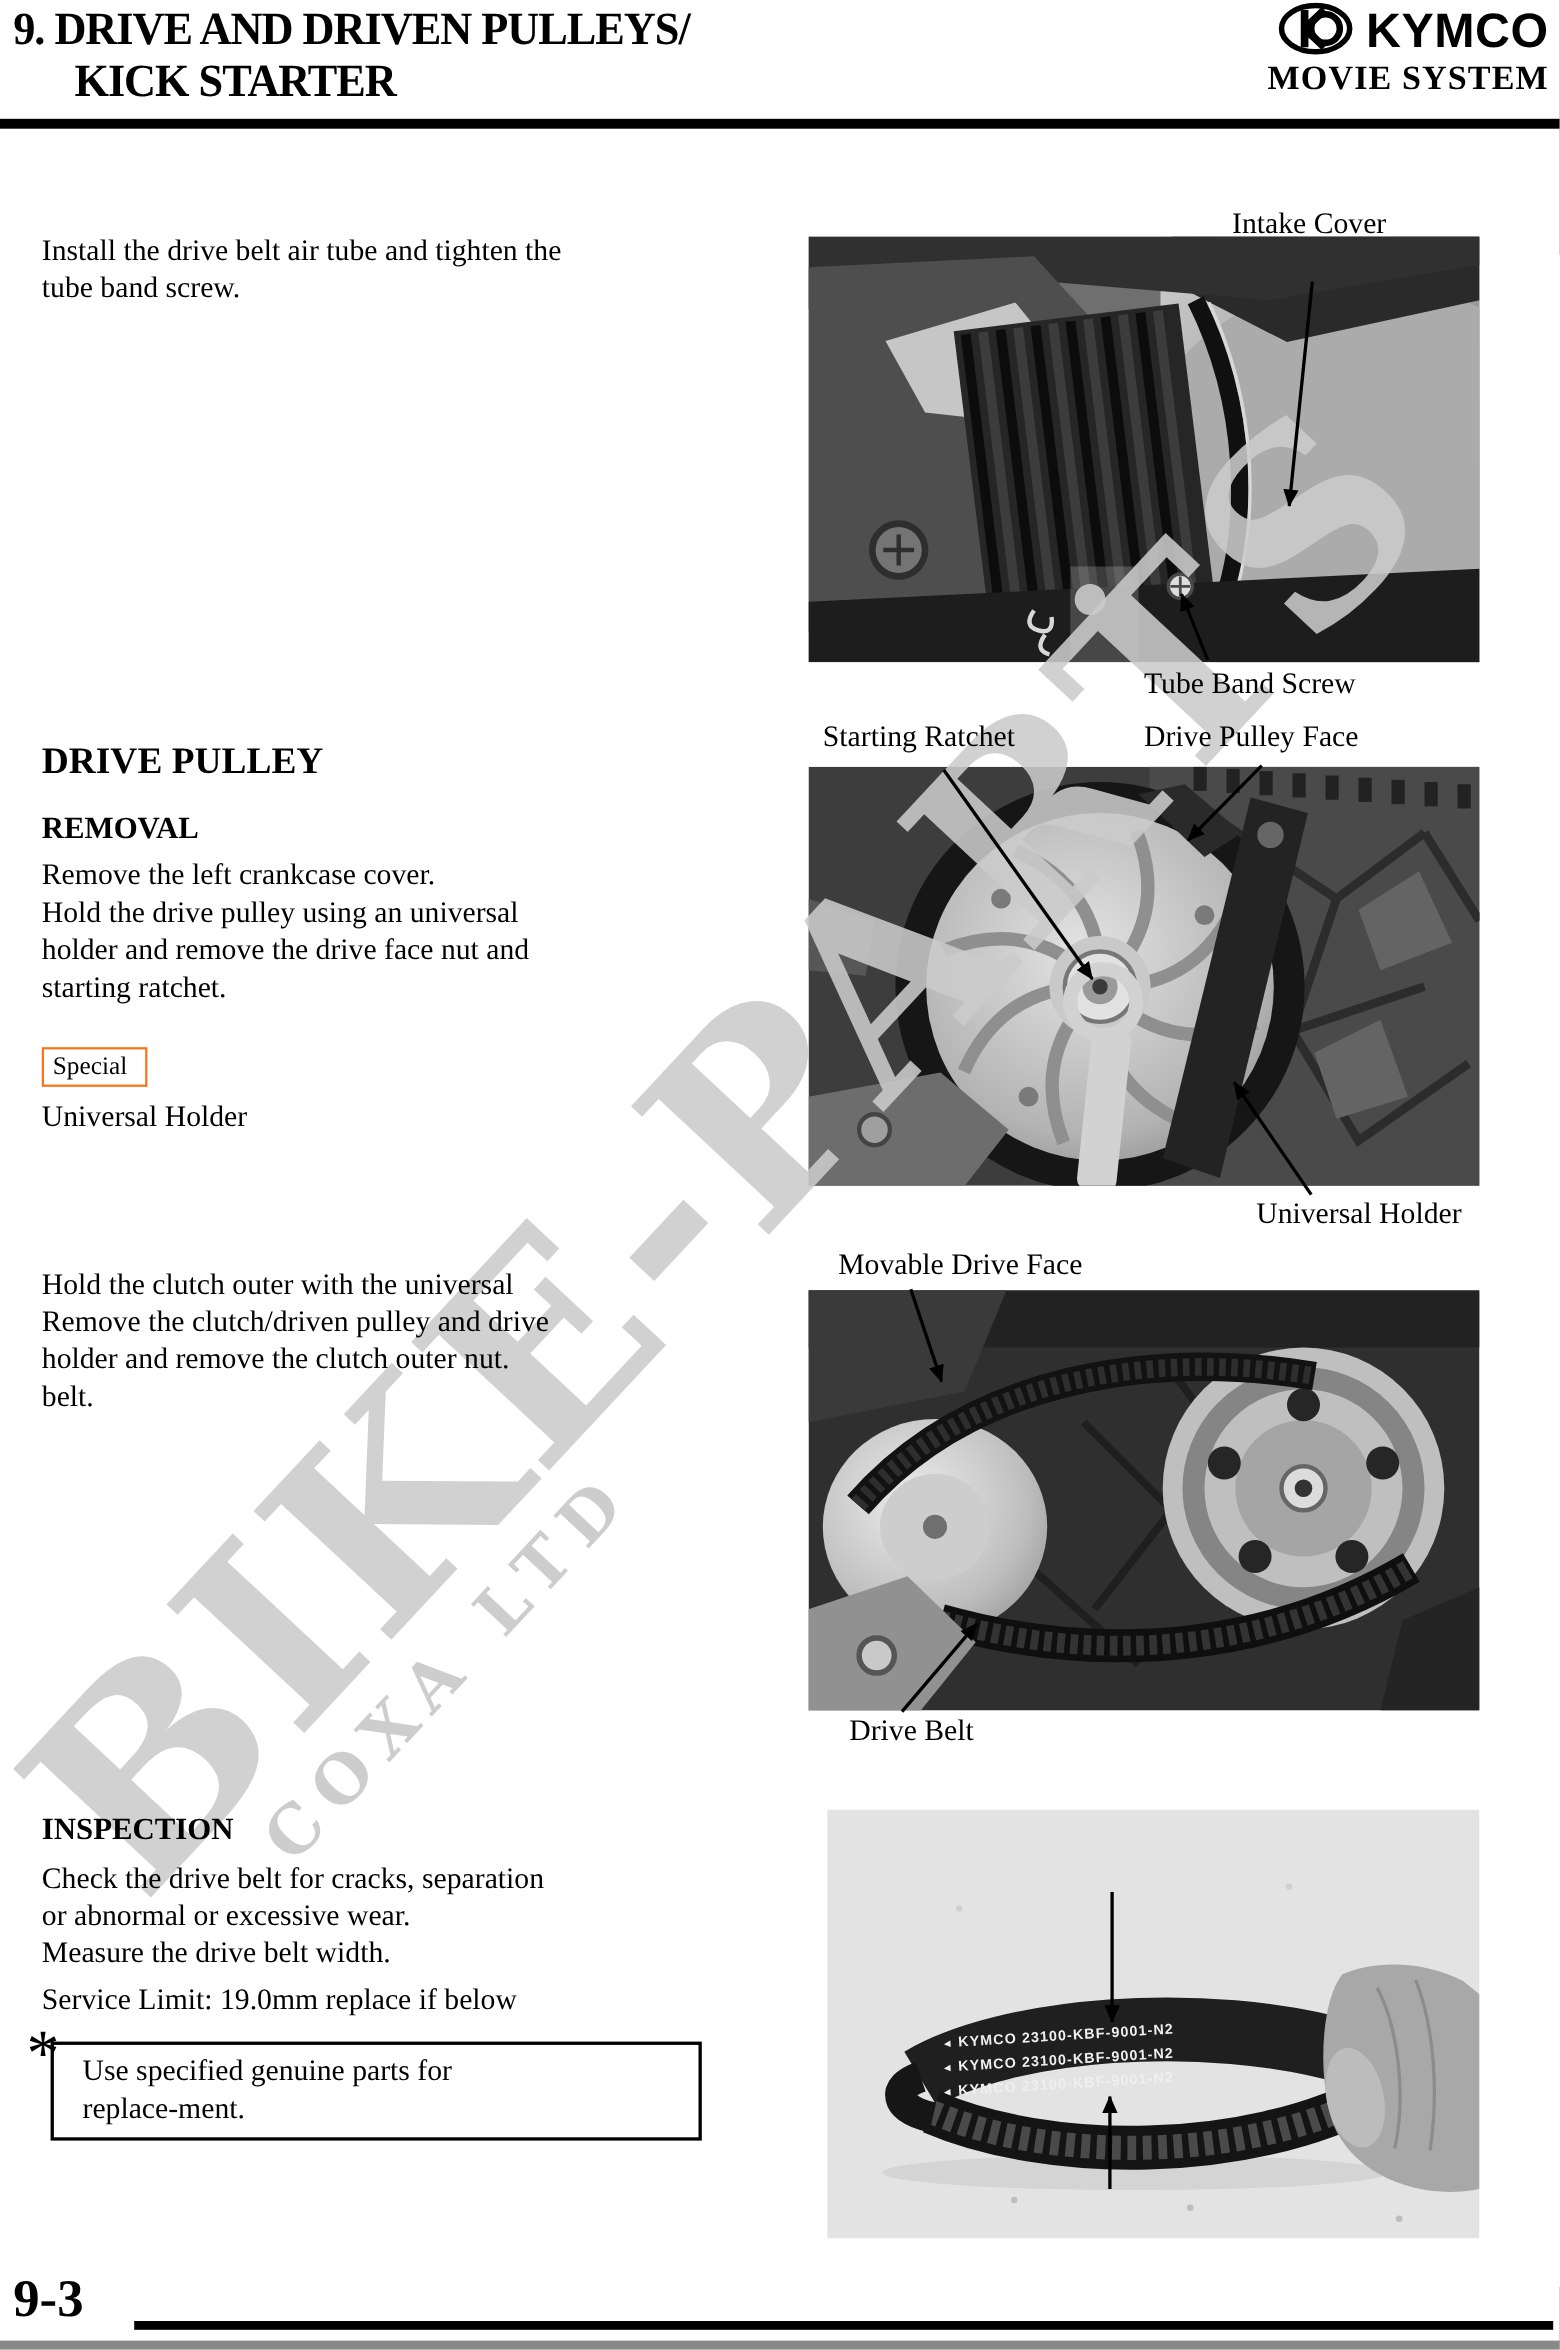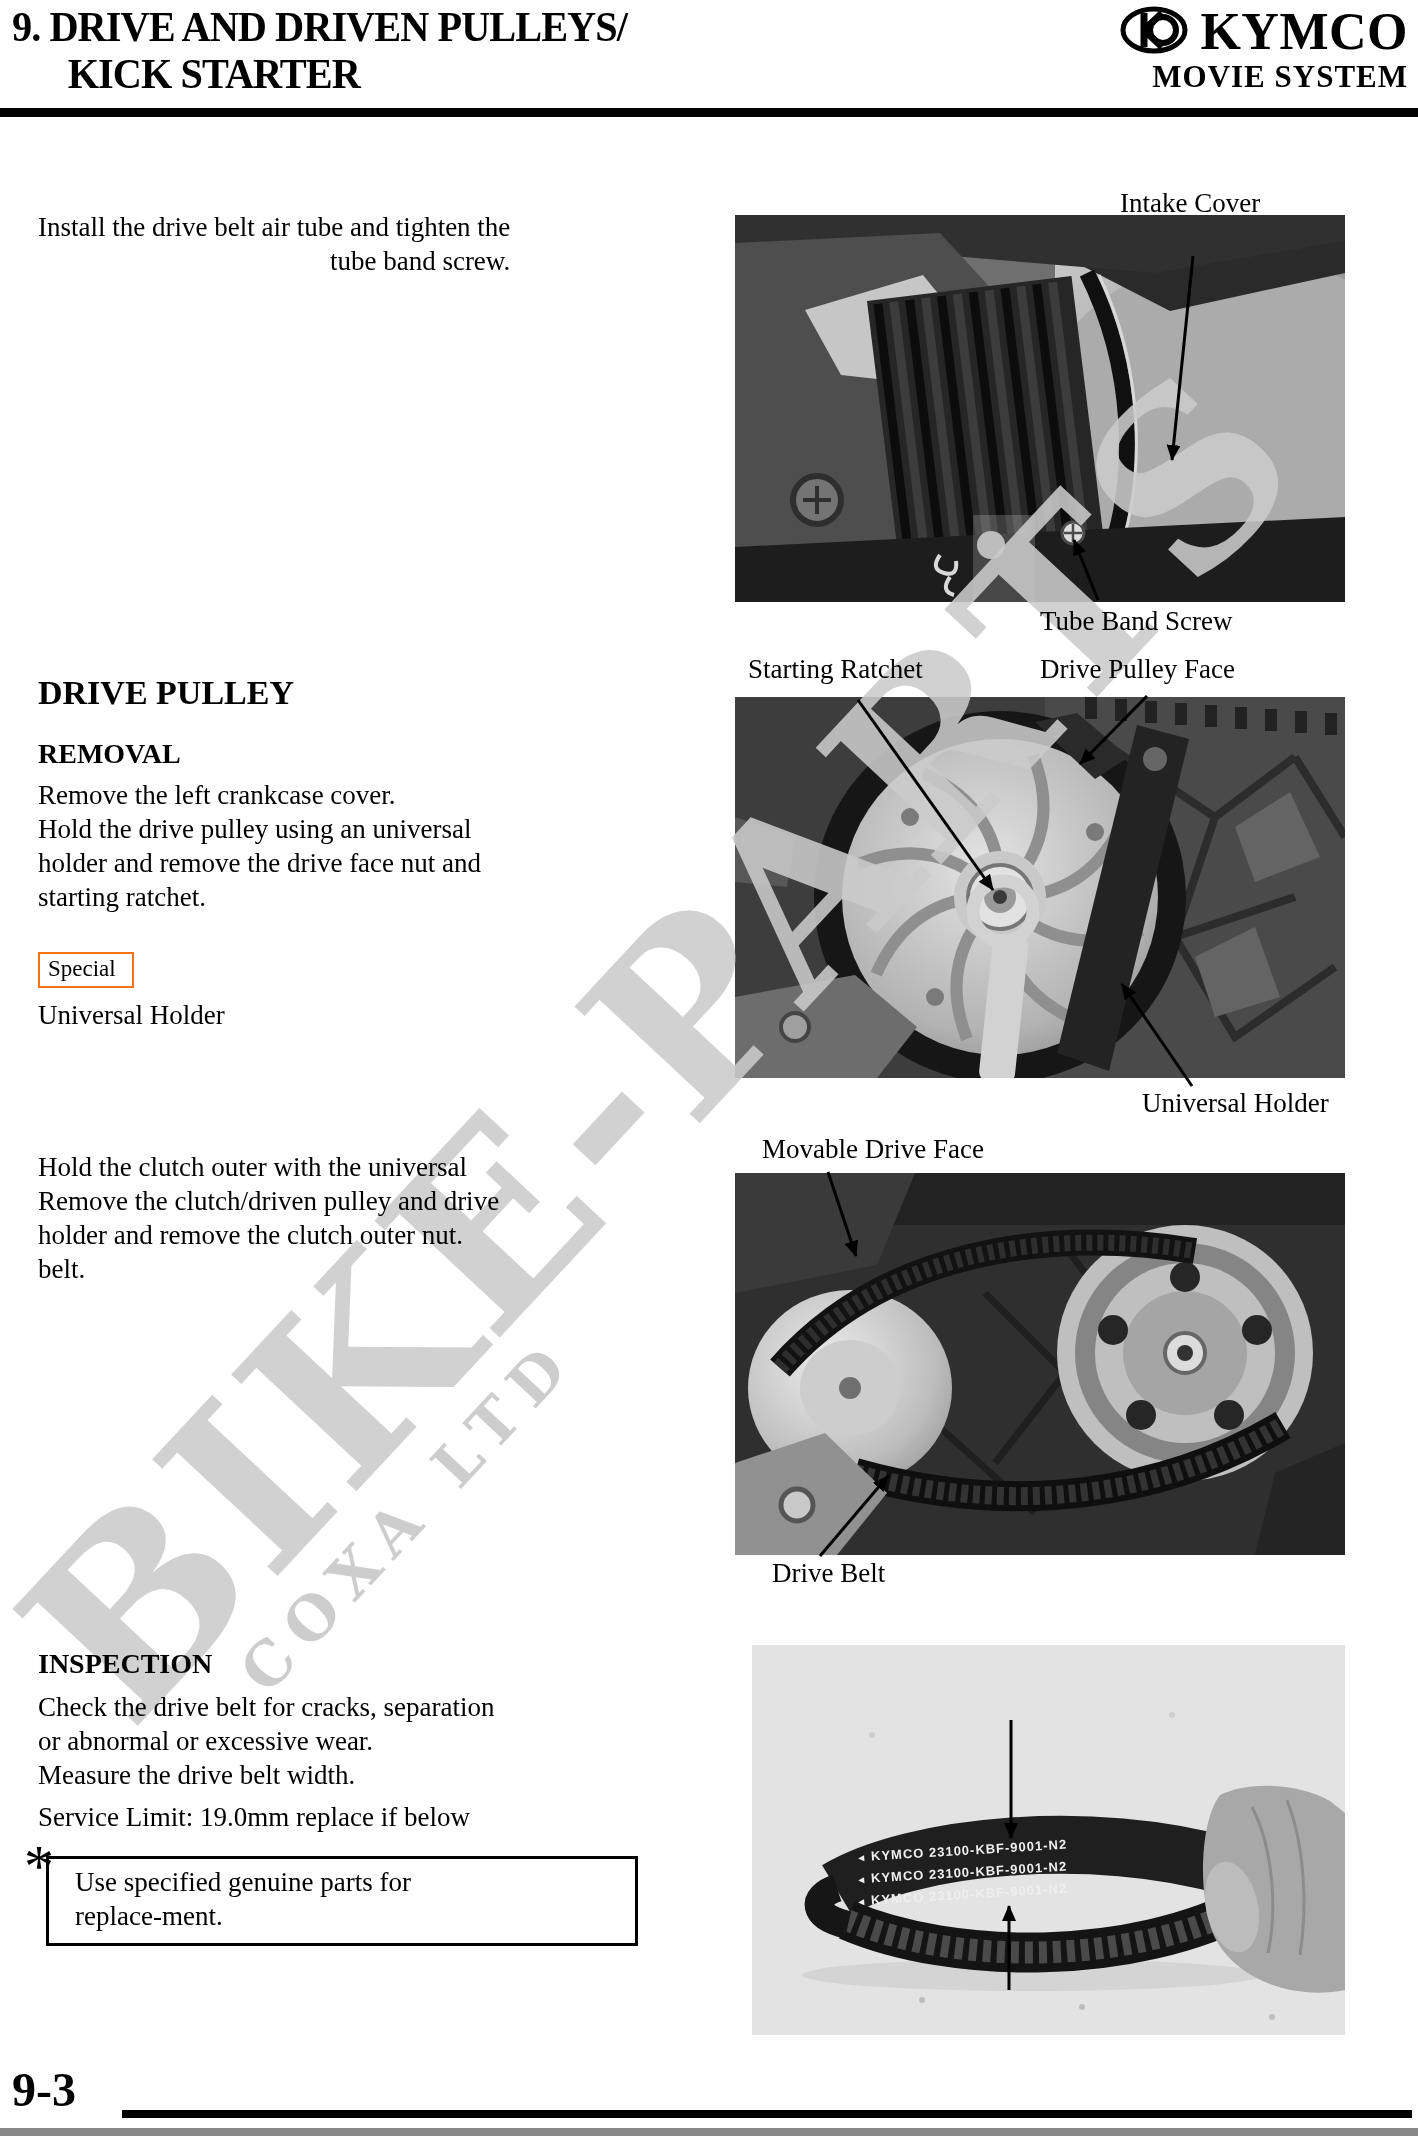--- a/index.html
+++ b/index.html
@@ -6,21 +6,21 @@
   .page { position:relative; width:1418px; height:2128px; margin:0 auto; background:#ffffff;
           font-family:"Liberation Serif", serif; color:#000; overflow:hidden; }
   .abs { position:absolute; }
 
   
   .hdr-title { left:12px; top:4px; font-weight:bold; font-size:42px; line-height:47px;
                letter-spacing:-1px; transform:scaleX(0.96); transform-origin:0 0; z-index:10; white-space:nowrap; }
   .hdr-title .l2 { padding-left:58px; display:block; }
   .hdr-right { right:10px; top:2px; text-align:right; z-index:10; }
   .logo-row { display:flex; align-items:center; justify-content:flex-end; gap:10px; }
-  .kymco-word { font-family:Liberation Serif, serif; font-weight:bold; font-size:52px; letter-spacing:0.5px; }
+  .kymco-word { font-family:Liberation Sans, sans-serif; font-weight:bold; font-size:44px; letter-spacing:0.5px; }
   .movie { font-weight:bold; font-size:31px; letter-spacing:1px; margin-top:-2px; }
   .hdr-rule { left:0; top:108px; width:1418px; height:9px; background:#000; z-index:10; }
 
   
   .z-text { z-index:10; }
   .body-line { font-size:27px; line-height:34px; white-space:nowrap; }
   .h1 { font-size:34px; font-weight:bold; }
   .h2 { font-size:28px; font-weight:bold; }
   .fig-label { font-size:27px; white-space:nowrap; z-index:10; }
   .bold { font-weight:normal; }
@@ -72,21 +72,21 @@
       <span class="kymco-word">KYMCO</span>
     </div>
     <div class="movie">MOVIE SYSTEM</div>
   </div>
 
   <div class="abs hdr-rule"></div>
 
   <div class="abs wm-main">BIKE-PARTS</div>
   <div class="abs wm-co">COXA LTD</div>
 
-  <div class="abs z-text" style="left:38px; top:210px;text-align:right;">
+  <div class="abs z-text" style="left:38px; top:210px;">
     <div class="body-line">Install the drive belt air tube and tighten the</div>
     <div class="body-line">tube band screw.</div>
   </div>
 
   <div class="abs z-text h1" style="left:38px; top:674px;">DRIVE PULLEY</div>
   <div class="abs z-text h2" style="left:38px; top:738px;">REMOVAL</div>
 
   <div class="abs z-text" style="left:38px; top:778px;">
     <div class="body-line">Remove the left crankcase cover.</div>
     <div class="body-line">Hold the drive pulley using an universal</div>

